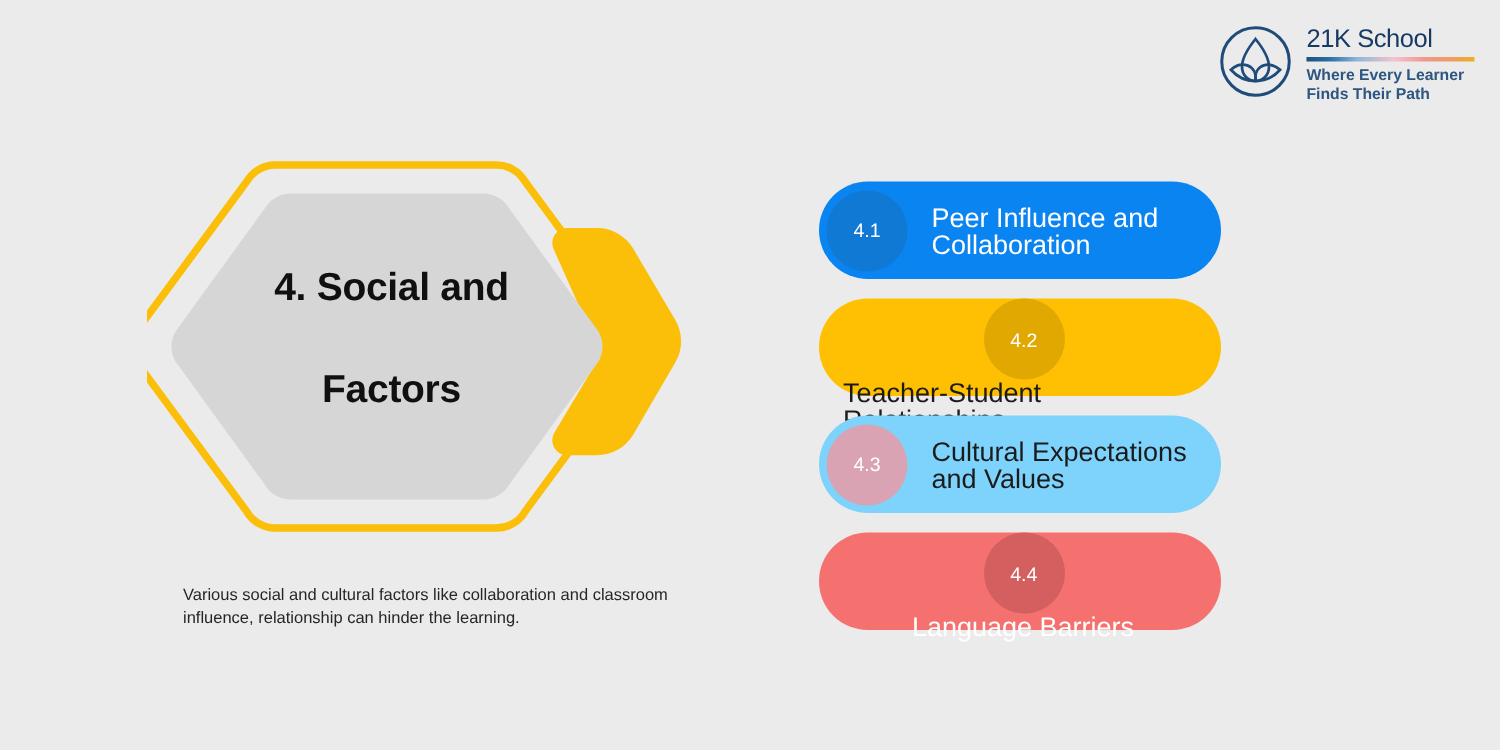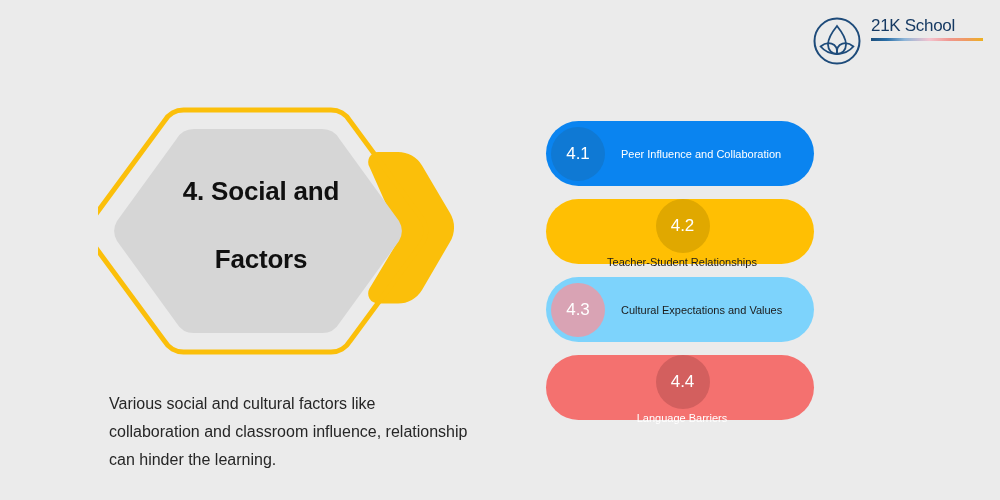--- a/index.html
+++ b/index.html
@@ -84,26 +84,26 @@
     font-size: 26px;
     font-weight: bold;
     color: #101010;
     line-height: 34px;
     letter-spacing: -0.2px;
   }
 
   
   #description {
     position: absolute;
-    left: 109px;
+    left: 122px;
     top: 390px;
     width: 360px;
-    font-size: 16px;
+    font-size: 11px;
     color: #262626;
-    line-height: 28px;
+    line-height: 15px;
   }
 
   
   #pill-list {
     position: absolute;
     left: 546px;
     top: 121px;
     width: 268px;
   }
   .pill {
@@ -119,47 +119,51 @@
   }
   .pill-badge {
     flex: 0 0 54px;
     width: 54px;
     height: 54px;
     margin-left: 5px;
     border-radius: 50%;
     display: flex;
     align-items: center;
     justify-content: center;
-    font-size: 17px;
+    font-size: 13px;
     color: #ffffff;
   }
   .pill-label {
     margin-left: 16px;
     margin-right: 12px;
-    font-size: 11px;
+    font-size: 18px;
     line-height: 18px;
   }
 </style>
 </head>
 <body>
 
 <div id="canvas" style="background: rgb(235, 235, 235);">
 
   <div id="logo">
     <div id="logo-mark">
       <svg viewBox="0 0 50 50" width="50" height="50">
         <circle cx="25" cy="25" r="22.5" fill="none" stroke="#1e4b7a" stroke-width="2"></circle>
         <path d="M25 10 C31.5 18 34 23.5 34 28.5 C34 34 30 38 25 38 C20 38 16 34 16 28.5 C16 23.5 18.5 18 25 10 Z" fill="none" stroke="#1e4b7a" stroke-width="1.8"></path>
         <path d="M25 38 C18 38 12.5 35 8.6 30.5 C12 27.5 16 26.5 19.5 27.6 C23.5 28.9 25.6 32.8 25 38 Z" fill="none" stroke="#1e4b7a" stroke-width="1.8"></path>
         <path d="M25 38 C32 38 37.5 35 41.4 30.5 C38 27.5 34 26.5 30.5 27.6 C26.5 28.9 24.4 32.8 25 38 Z" fill="none" stroke="#1e4b7a" stroke-width="1.8"></path>
       </svg>
     </div>
     <div id="logo-text">
       <div id="logo-wordmark" style="color: rgb(22, 58, 99);">21K School</div>
       <div id="logo-rule"></div>
+      <div id="logo-tagline" style="color: rgb(45, 86, 128);">
+        <span>Where Every Learner</span><br>
+        <span>Finds Their Path</span>
+      </div>
     </div>
   </div>
 
   <div id="hex-group">
     <svg width="360" height="300" viewBox="0 0 360 300">
 
       <path d="M280 70 H300 a28 28 0 0 1 24 13.5 L352 131 a28 28 0 0 1 0 29 L324 208 a28 28 0 0 1 -24 13.5 H280 a10 10 0 0 1 -8.5 -15 L300 159 a10 10 0 0 0 0 -10 L271.5 85 a10 10 0 0 1 8.5 -15 Z" fill="#fbbf0a"></path>
 
       <path d="M85.5 28 H233 a22 22 0 0 1 19 11 L325 138 a22 22 0 0 1 0 22 L252 259 a22 22 0 0 1 -19 11 H85.5 a22 22 0 0 1 -19 -11 L-6.5 160 a22 22 0 0 1 0 -22 L66.5 39 a22 22 0 0 1 19 -11 Z" fill="none" stroke="#fbbf0a" stroke-width="5"></path>
 

